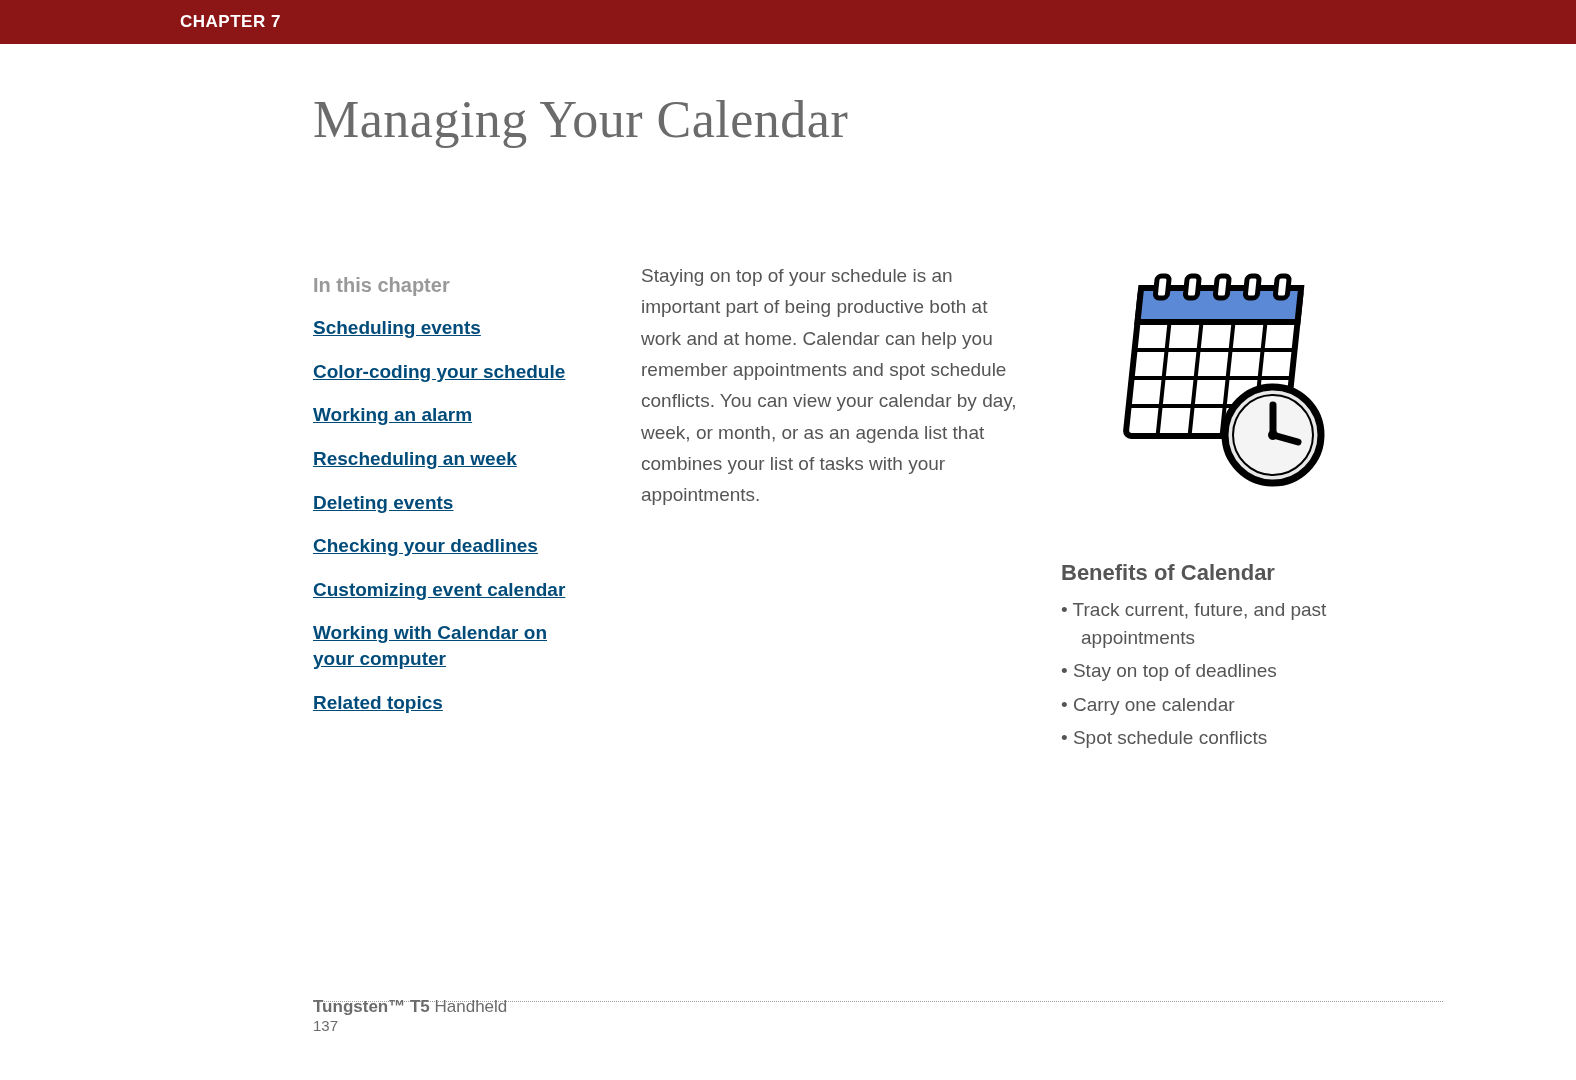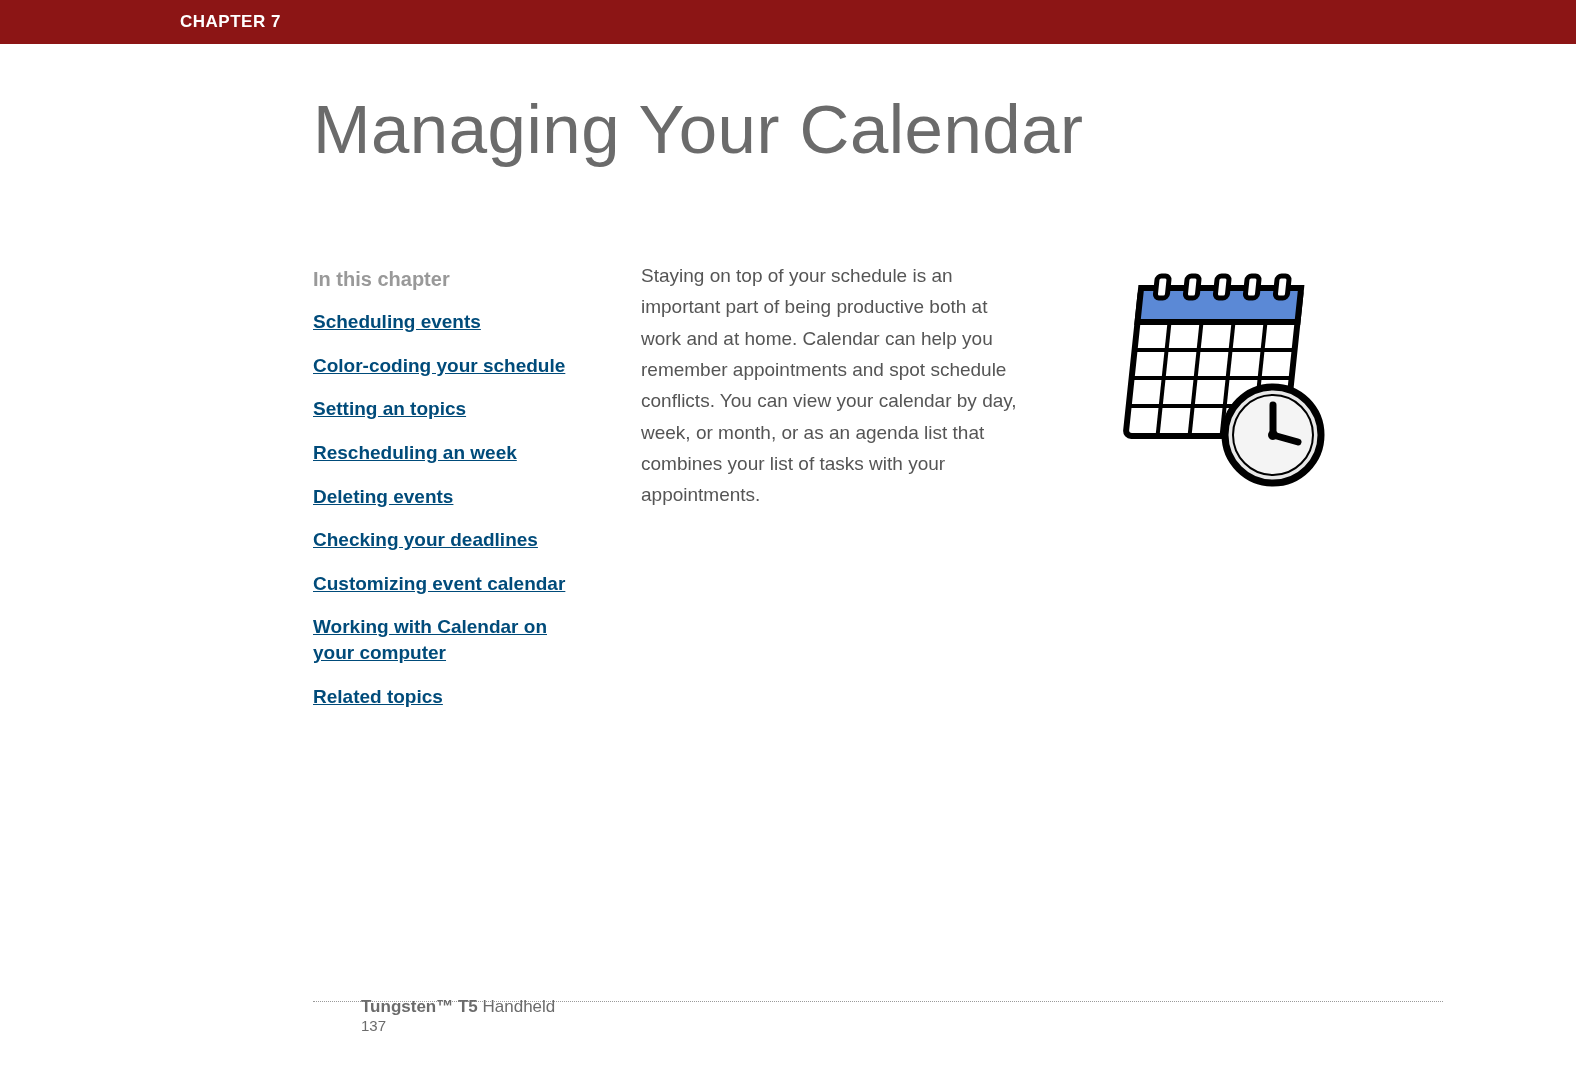--- a/index.html
+++ b/index.html
@@ -33,36 +33,37 @@
     left: 180px;
     font-size: 17px;
     font-weight: 700;
     letter-spacing: 0.5px;
     color: #ffffff;
   }
   .page-title {
     position: absolute;
     top: 90px;
     left: 180px;
-    font-size: 69px;
+    font-size: 52px;
     font-weight: 400;
     color: #6b6b6b;
     letter-spacing: 0.5px;
+    font-family: Liberation Serif, serif;
   }
   .sidebar {
     position: absolute;
     top: 262px;
     left: 180px;
     width: 280px;
   }
   .sidebar-heading {
     font-size: 20px;
     font-weight: 700;
     color: #999999;
-    margin: 6px 0 18px 0;
+    margin: 12px 0 18px 0;
   }
   .toc-link {
     display: block;
     font-size: 19px;
     font-weight: 700;
     color: #004b7a;
     text-decoration: underline;
     margin-bottom: 18px;
     line-height: 1.35;
     cursor: pointer;
@@ -127,39 +128,38 @@
   .product {
     font-size: 17px;
     color: #6b6b6b;
   }
   .product .bold {
     font-weight: 700;
   }
   .page-number {
     font-size: 15px;
     color: #6b6b6b;
-    margin-left: 48px;
   }
 </style>
 </head>
 <body>
 
 <div class="page">
 
   <div class="header-bar">
     <div class="chapter-label">CHAPTER 7</div>
   </div>
 
   <div class="page-title">Managing Your Calendar</div>
 
   <div class="sidebar">
     <div class="sidebar-heading">In this chapter</div>
     <a class="toc-link">Scheduling events</a>
     <a class="toc-link">Color-coding your schedule</a>
-    <a class="toc-link">Setting an topics</a>
+    <a class="toc-link">Working an alarm</a>
     <a class="toc-link">Rescheduling an week</a>
     <a class="toc-link">Deleting events</a>
     <a class="toc-link">Checking your deadlines</a>
     <a class="toc-link">Customizing event calendar</a>
     <a class="toc-link">Working with Calendar on your computer</a>
     <a class="toc-link">Related topics</a>
   </div>
 
   <div class="intro">Staying on top of your schedule is an important part of being productive both at work and at home. Calendar can help you remember appointments and spot schedule conflicts. You can view your calendar by day, week, or month, or as an agenda list that combines your list of tasks with your appointments.</div>
 
@@ -188,20 +188,27 @@
       <g>
         <circle cx="170" cy="165" r="48" fill="#e8e8e8" stroke="#000" stroke-width="7"></circle>
         <circle cx="170" cy="165" r="40" fill="#f4f4f4" stroke="#000" stroke-width="2"></circle>
         <line x1="170" y1="165" x2="170" y2="135" stroke="#000" stroke-width="7" stroke-linecap="round"></line>
         <line x1="170" y1="165" x2="195" y2="172" stroke="#000" stroke-width="7" stroke-linecap="round"></line>
         <circle cx="170" cy="165" r="5" fill="#000"></circle>
       </g>
     </svg>
   </div>
 
+  <div class="benefits">
+    <div class="benefits-heading">Benefits of Calendar</div>
+    <div class="benefits-item">Track current, future, and past appointments</div>
+    <div class="benefits-item">Stay on top of deadlines</div>
+    <div class="benefits-item">Carry one calendar</div>
+    <div class="benefits-item">Spot schedule conflicts</div>
+  </div>
 
   <div class="footer-rule"></div>
 
   <div class="footer">
     <div class="product">
       <span class="bold">Tungsten™ T5</span><span> Handheld</span>
     </div>
     <div class="page-number">137</div>
   </div>
 

